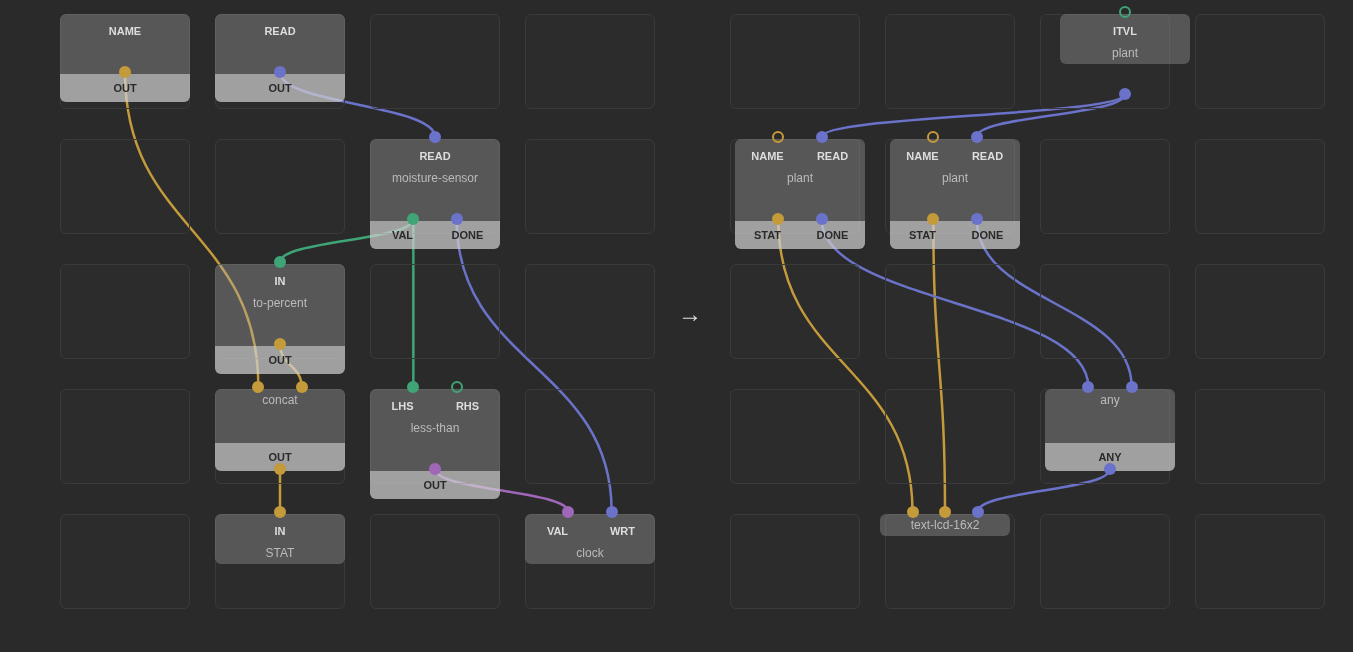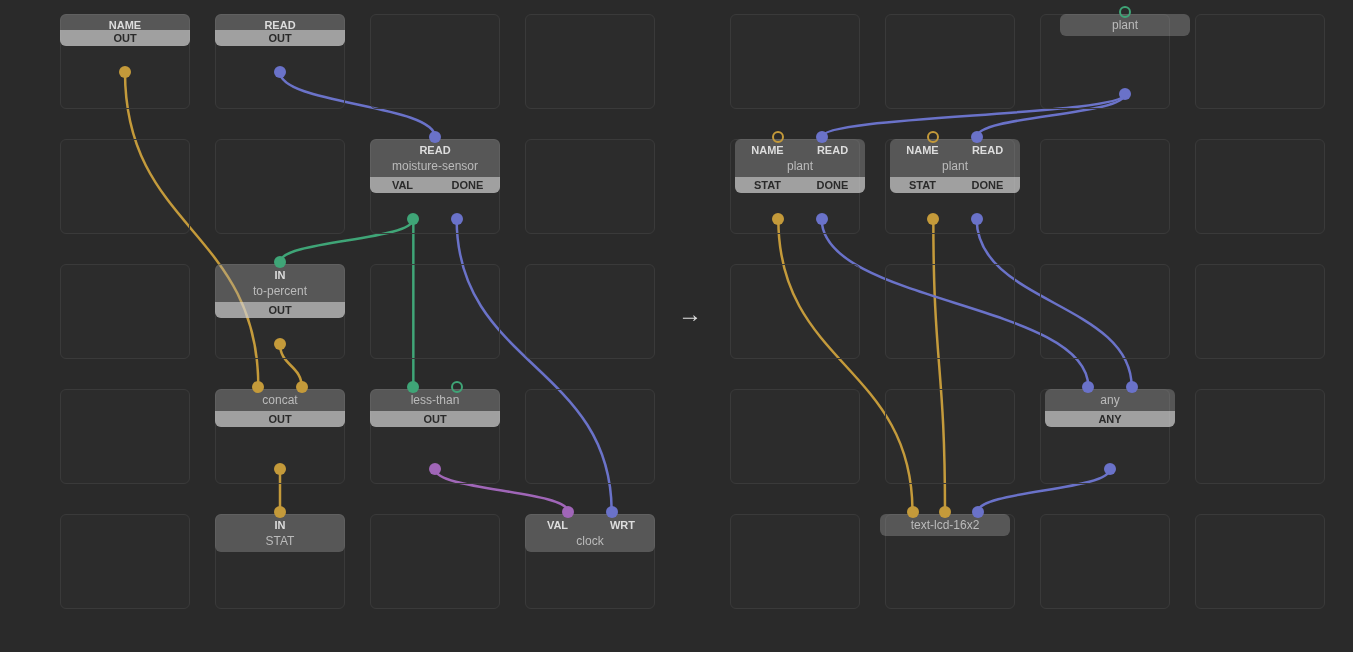--- a/index.html
+++ b/index.html
@@ -29,30 +29,30 @@
     position: absolute;
     width: 130px;
     border-radius: 6px;
     background: rgba(170,170,170,0.35);
     overflow: hidden;
   }
   .row {
     display: flex;
     justify-content: flex-start;
     align-items: center;
-    height: 16px;
+    height: 28px;
   }
   .title {
     color: #bbb;
     font-size: 12px;
     text-align: center;
     padding: 4px 0;
   }
   .pinrow.inputs { background: transparent; padding-top: 6px; }
-  .pinrow.outputs { background: rgba(220,220,220,0.55); }
+  .pinrow.outputs { background: rgba(220,220,220,0.55); margin-top: 32px; }
   .pinlabel {
     font-size: 11px;
     font-weight: 700;
     color: #2a2a2a;
     text-align: center;
     flex: 1;
   }
   .pinlabel.in { color: #ddd; }
   .port {
     width: 12px; height: 12px;
@@ -172,20 +172,24 @@
     <div class="node" style="left: 215px; top: 389px;">
       <div class="title">concat</div>
       <div class="row pinrow outputs">
         <div class="pinlabel">OUT</div>
       </div>
     </div>
     <div class="port" style="background: rgb(196, 154, 58); left: 252.333px; top: 381px;"></div>
     <div class="port" style="background: rgb(196, 154, 58); left: 295.667px; top: 381px;"></div>
     <div class="port" style="background: rgb(196, 154, 58); left: 274px; top: 463px;"></div>
     <div class="node" style="left: 370px; top: 389px;">
+      <div class="row pinrow inputs">
+        <div class="pinlabel in">LHS</div>
+        <div class="pinlabel in">RHS</div>
+      </div>
       <div class="title">less-than</div>
       <div class="row pinrow outputs">
         <div class="pinlabel">OUT</div>
       </div>
     </div>
     <div class="port" style="background: rgb(63, 165, 119); left: 407.333px; top: 381px;"></div>
     <div class="port" style="background: transparent; border: 2px solid rgb(63, 165, 119); left: 450.667px; top: 381px;"></div>
     <div class="port" style="background: rgb(160, 102, 184); left: 429px; top: 463px;"></div>
     <div class="node" style="left: 215px; top: 514px;">
       <div class="row pinrow inputs">
@@ -197,20 +201,23 @@
     <div class="node" style="left: 525px; top: 514px;">
       <div class="row pinrow inputs">
         <div class="pinlabel in">VAL</div>
         <div class="pinlabel in">WRT</div>
       </div>
       <div class="title">clock</div>
     </div>
     <div class="port" style="background: rgb(160, 102, 184); left: 562.333px; top: 506px;"></div>
     <div class="port" style="background: rgb(106, 114, 201); left: 605.667px; top: 506px;"></div>
     <div class="node" style="left: 1060px; top: 14px;">
+      <div class="row pinrow inputs">
+        <div class="pinlabel in">ITVL</div>
+      </div>
       <div class="title">plant</div>
     </div>
     <div class="port" style="background: transparent; border: 2px solid rgb(63, 165, 119); left: 1119px; top: 6px;"></div>
     <div class="port" style="background: rgb(106, 114, 201); left: 1119px; top: 88px;"></div>
     <div class="node" style="left: 735px; top: 139px;">
       <div class="row pinrow inputs">
         <div class="pinlabel in">NAME</div>
         <div class="pinlabel in">READ</div>
       </div>
       <div class="title">plant</div>

